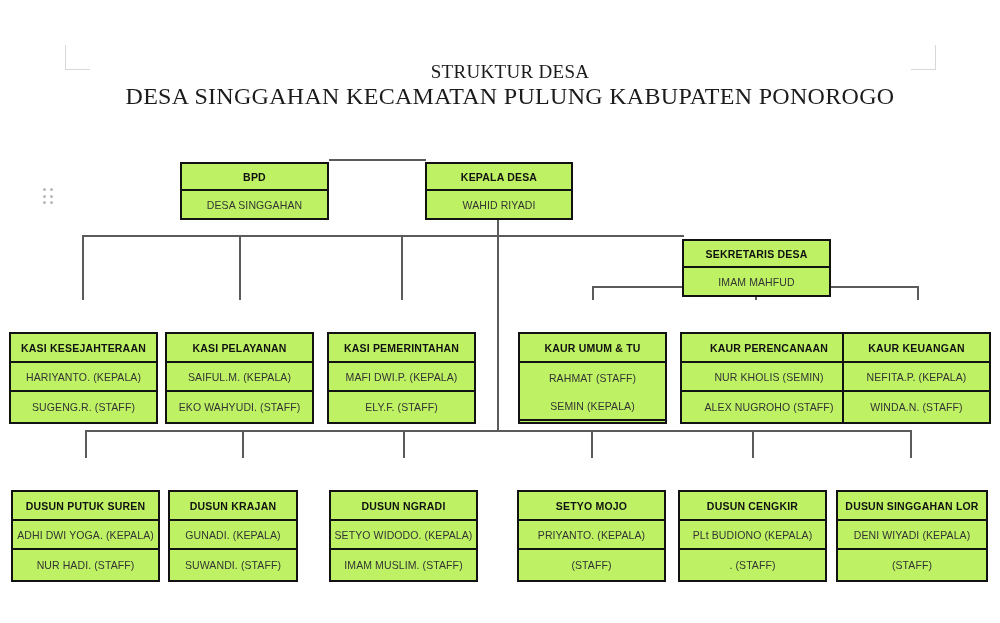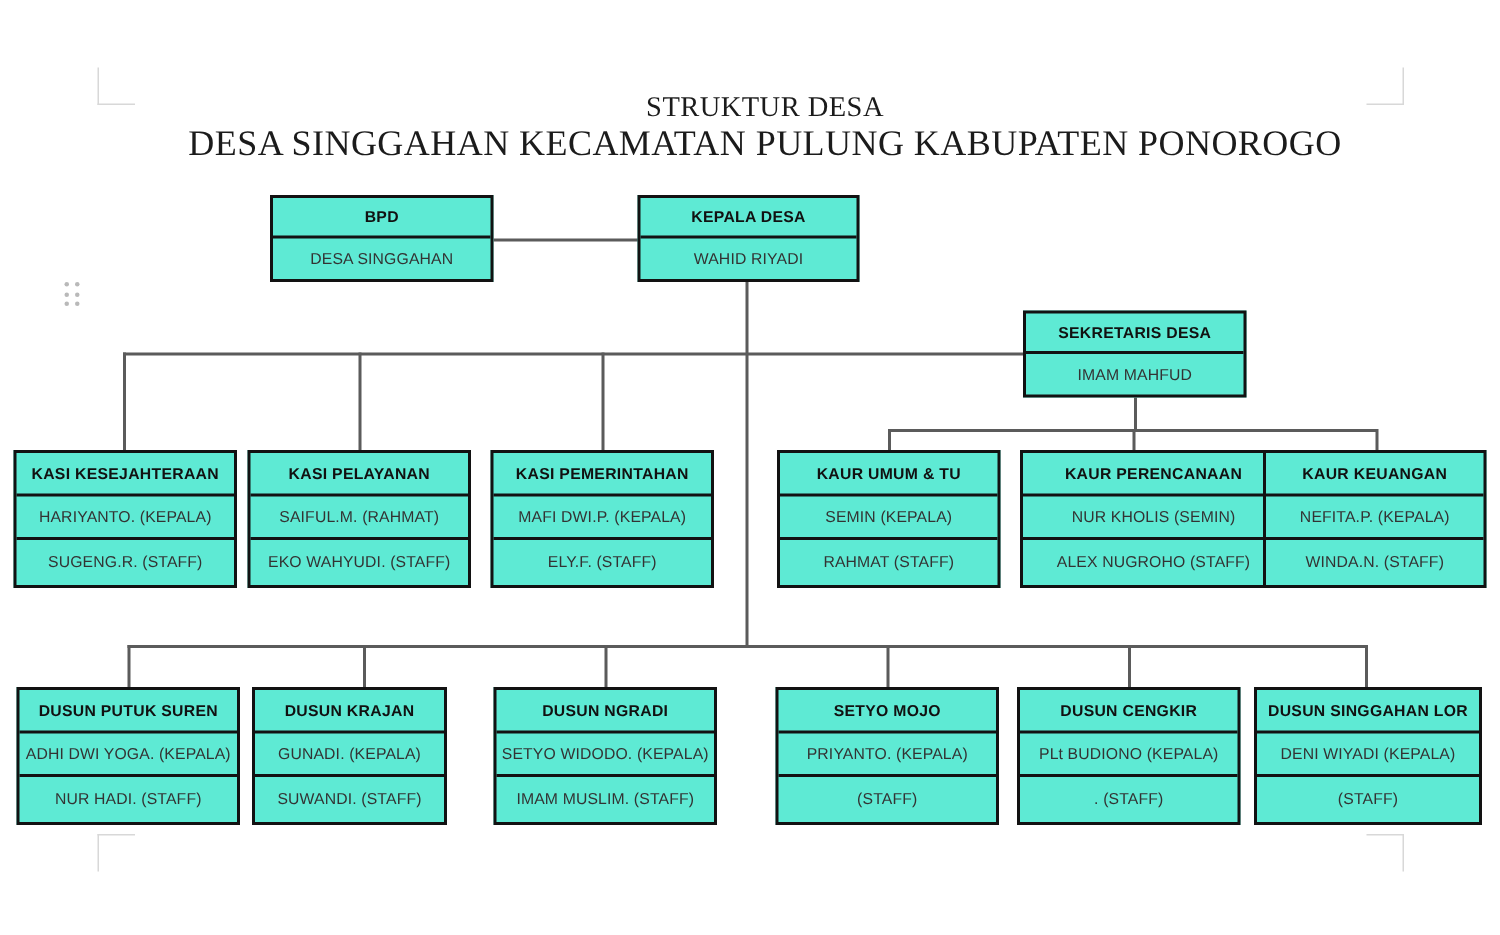--- a/index.html
+++ b/index.html
@@ -77,21 +77,22 @@
     background: #5b5b5b;
   }
   .line.v { width: 1.5px; }
   .line.h { height: 1.5px; }
 
   
   .node {
     position: absolute;
     box-sizing: border-box;
     border: 2.5px solid #121212;
-    background: #5eead4;
+    background: #bef264;
+    margin-top: 32px;
   }
   .node .row {
     box-sizing: border-box;
     width: 100%;
     display: flex;
     align-items: center;
     justify-content: center;
     text-align: center;
     white-space: nowrap;
     overflow: hidden;
@@ -180,34 +181,34 @@
   </div>
 
   <div class="node h3" style="left:9px; top:300px; width:149px; height:92px;">
     <div class="row head">KASI KESEJAHTERAAN</div>
     <div class="row body sep">HARIYANTO. (KEPALA)</div>
     <div class="row body">SUGENG.R. (STAFF)</div>
   </div>
 
   <div class="node h3" style="left:165px; top:300px; width:149px; height:92px;">
     <div class="row head">KASI PELAYANAN</div>
-    <div class="row body sep">SAIFUL.M. (RAHMAT)</div>
+    <div class="row body sep">SAIFUL.M. (KEPALA)</div>
     <div class="row body">EKO WAHYUDI. (STAFF)</div>
   </div>
 
   <div class="node h3" style="left:327px; top:300px; width:149px; height:92px;">
     <div class="row head">KASI PEMERINTAHAN</div>
     <div class="row body sep">MAFI DWI.P. (KEPALA)</div>
     <div class="row body">ELY.F. (STAFF)</div>
   </div>
 
   <div class="node h3" style="left:518px; top:300px; width:149px; height:92px;">
     <div class="row head">KAUR UMUM &amp; TU</div>
+    <div class="row body">RAHMAT (STAFF)</div>
     <div class="row body sep">SEMIN (KEPALA)</div>
-    <div class="row body">RAHMAT (STAFF)</div>
   </div>
 
   <div class="node h3" style="left:680px; top:300px; width:178px; height:92px;">
     <div class="row head">KAUR PERENCANAAN</div>
     <div class="row body sep">NUR KHOLIS  (SEMIN)</div>
     <div class="row body">ALEX NUGROHO  (STAFF)</div>
   </div>
 
   <div class="node h3" style="left:842px; top:300px; width:149px; height:92px;">
     <div class="row head">KAUR KEUANGAN</div>

